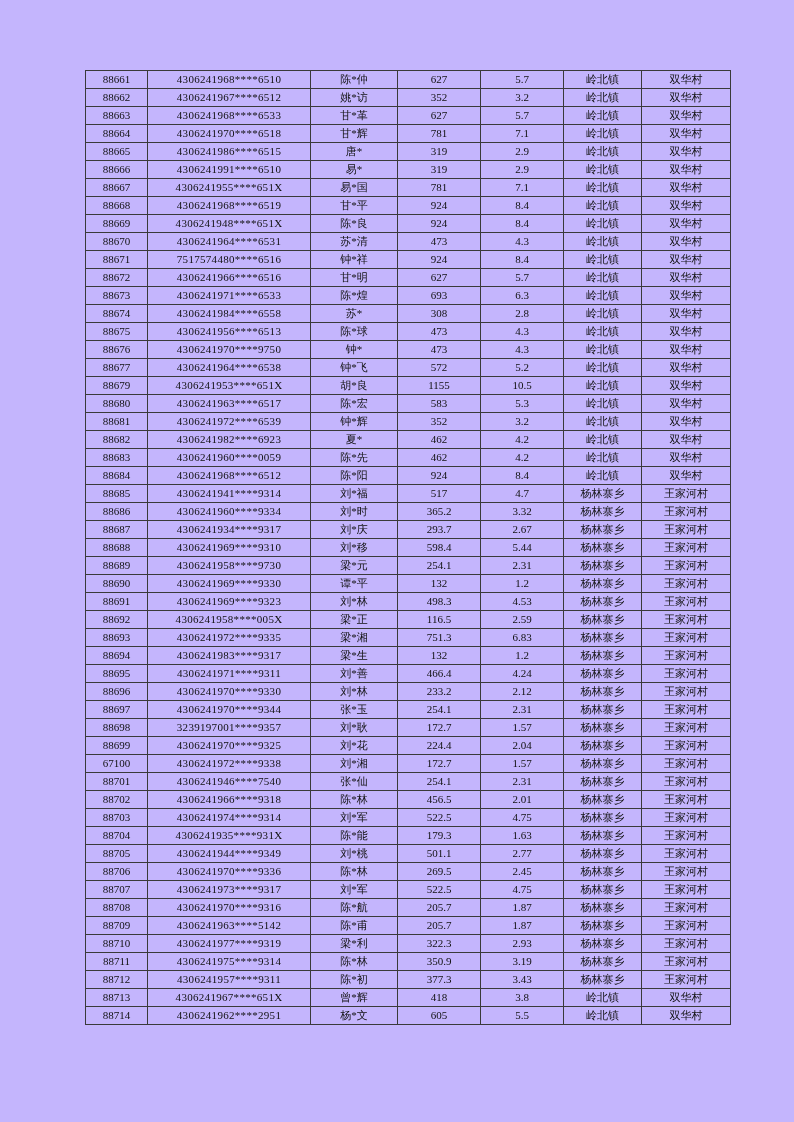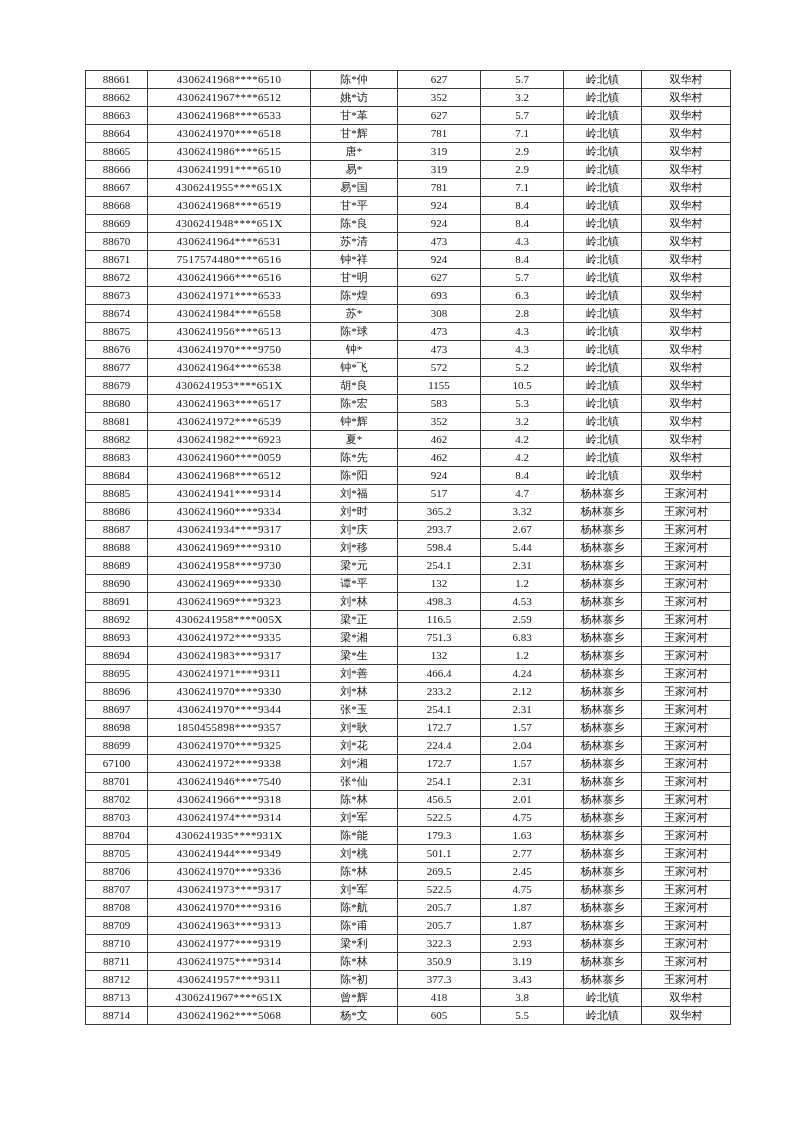--- a/index.html
+++ b/index.html
@@ -4,21 +4,21 @@
 <style>
   html, body {
     margin: 0;
     padding: 0;
     background: #e9e9e9;
   }
   .page {
     position: relative;
     width: 794px;
     height: 1122px;
-    background: #ffffff;
+    background: #c4b5fd;
     margin: 0 auto;
     overflow: hidden;
     font-family: "Liberation Serif", "DejaVu Serif", serif;
     color: #111111;
   }
   table.data-table {
     position: absolute;
     left: 85px;
     top: 70px;
     border-collapse: collapse;
@@ -370,21 +370,21 @@
           <td class="col-0">88697</td>
           <td class="col-1">4306241970****9344</td>
           <td class="col-2">张*玉</td>
           <td class="col-3">254.1</td>
           <td class="col-4">2.31</td>
           <td class="col-5">杨林寨乡</td>
           <td class="col-6">王家河村</td>
         </tr>
         <tr>
           <td class="col-0">88698</td>
-          <td class="col-1">1850455898****9357</td>
+          <td class="col-1">3239197001****9357</td>
           <td class="col-2">刘*耿</td>
           <td class="col-3">172.7</td>
           <td class="col-4">1.57</td>
           <td class="col-5">杨林寨乡</td>
           <td class="col-6">王家河村</td>
         </tr>
         <tr>
           <td class="col-0">88699</td>
           <td class="col-1">4306241970****9325</td>
           <td class="col-2">刘*花</td>
@@ -469,21 +469,21 @@
           <td class="col-0">88708</td>
           <td class="col-1">4306241970****9316</td>
           <td class="col-2">陈*航</td>
           <td class="col-3">205.7</td>
           <td class="col-4">1.87</td>
           <td class="col-5">杨林寨乡</td>
           <td class="col-6">王家河村</td>
         </tr>
         <tr>
           <td class="col-0">88709</td>
-          <td class="col-1">4306241963****9313</td>
+          <td class="col-1">4306241963****5142</td>
           <td class="col-2">陈*甫</td>
           <td class="col-3">205.7</td>
           <td class="col-4">1.87</td>
           <td class="col-5">杨林寨乡</td>
           <td class="col-6">王家河村</td>
         </tr>
         <tr>
           <td class="col-0">88710</td>
           <td class="col-1">4306241977****9319</td>
           <td class="col-2">梁*利</td>
@@ -514,21 +514,21 @@
           <td class="col-0">88713</td>
           <td class="col-1">4306241967****651X</td>
           <td class="col-2">曾*辉</td>
           <td class="col-3">418</td>
           <td class="col-4">3.8</td>
           <td class="col-5">岭北镇</td>
           <td class="col-6">双华村</td>
         </tr>
         <tr>
           <td class="col-0">88714</td>
-          <td class="col-1">4306241962****5068</td>
+          <td class="col-1">4306241962****2951</td>
           <td class="col-2">杨*文</td>
           <td class="col-3">605</td>
           <td class="col-4">5.5</td>
           <td class="col-5">岭北镇</td>
           <td class="col-6">双华村</td>
         </tr>
       </tbody>
   </table>
 </div>
 

